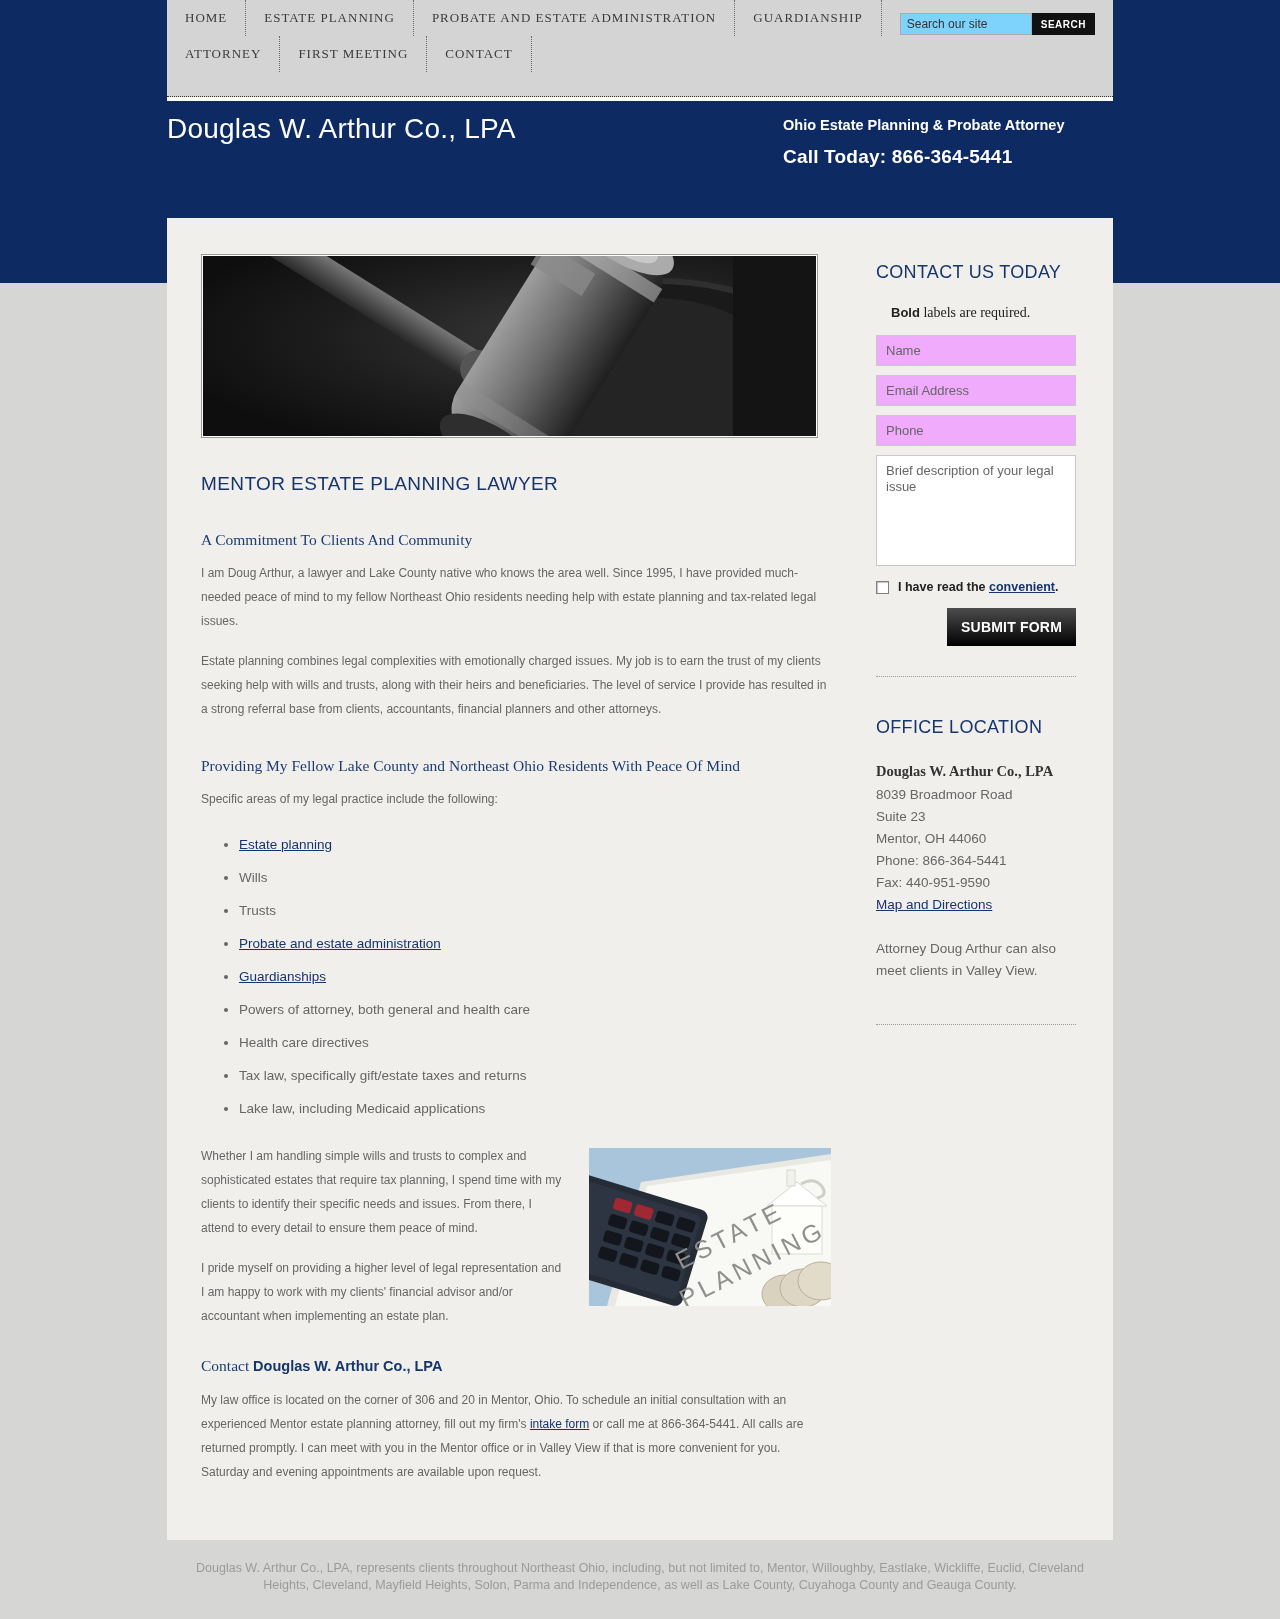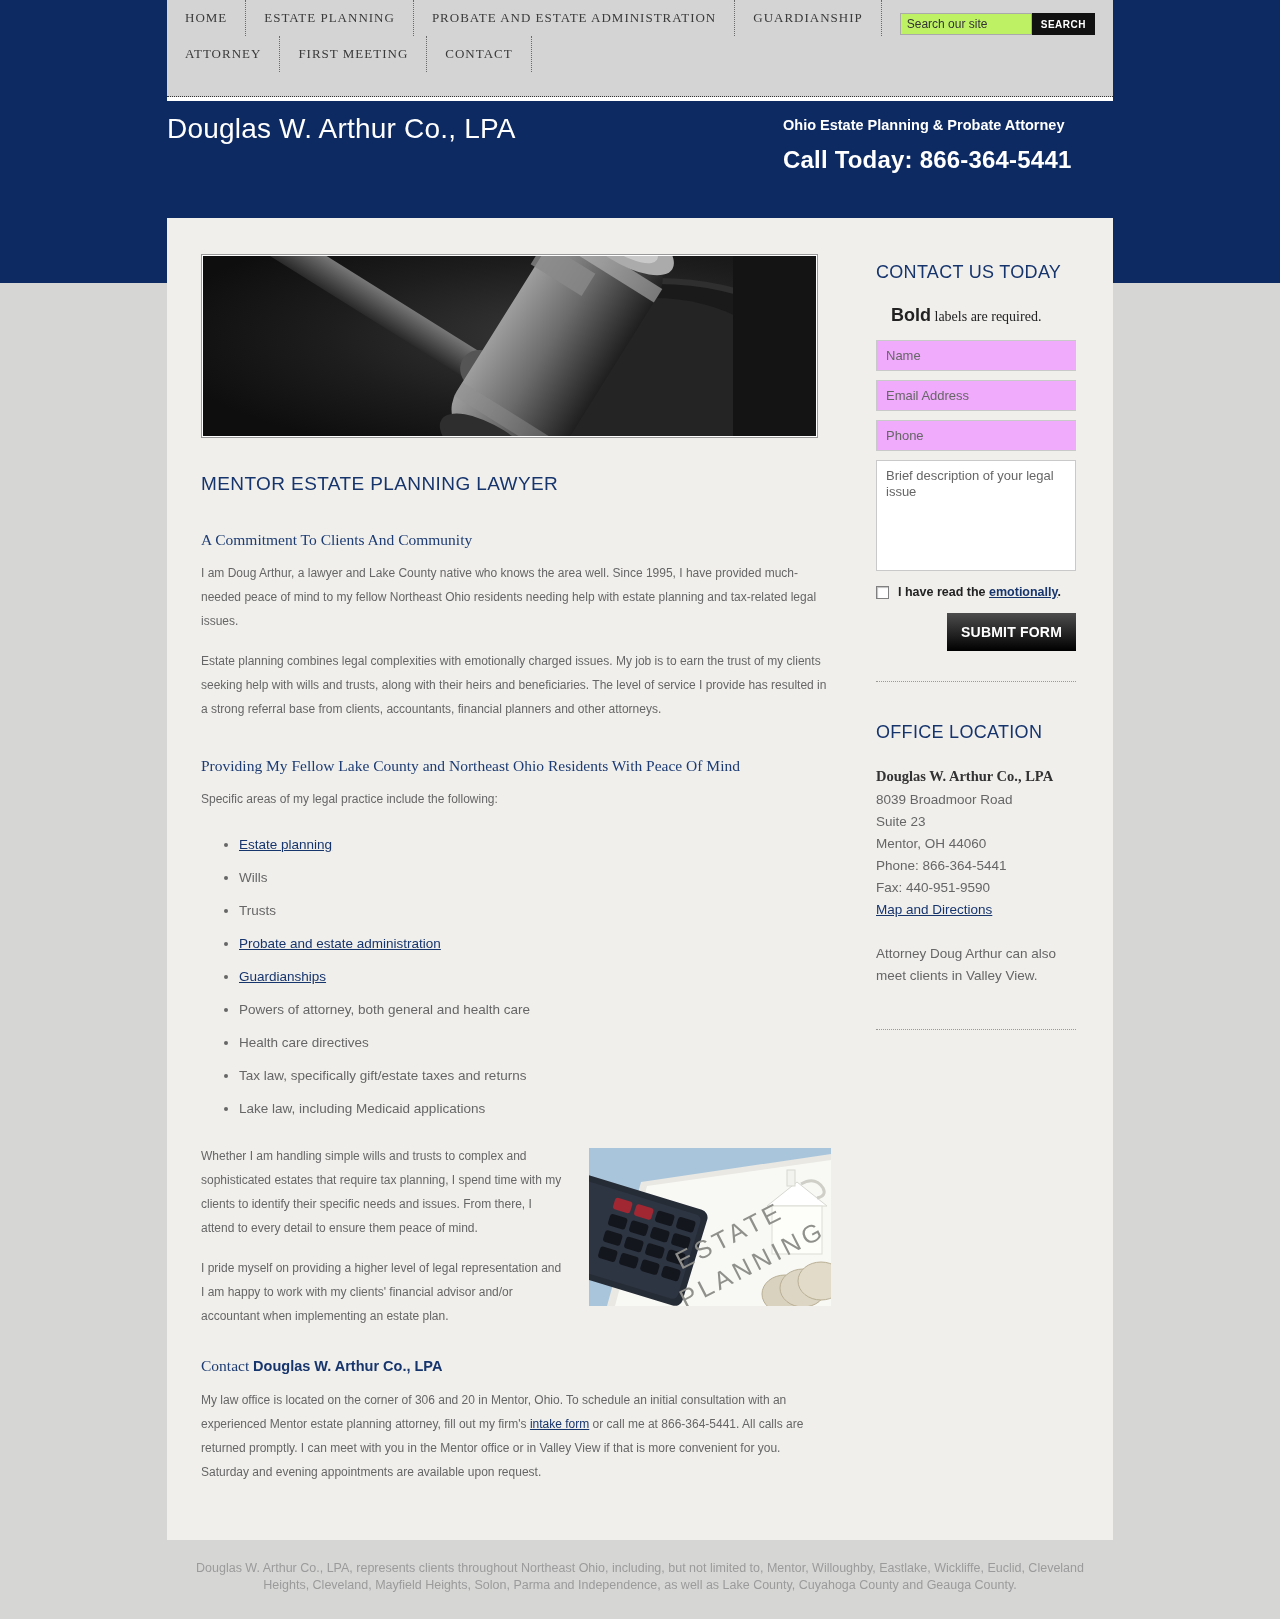--- a/index.html
+++ b/index.html
@@ -31,42 +31,42 @@
     color:#3a3a3a; text-decoration:none;
     text-transform:uppercase;
     padding:0 18px;
   }
   .search-box {
     position:absolute; top:13px; right:18px;
     display:flex; align-items:center;
   }
   .search-box input {
     width:132px; height:22px;
-    border:1px solid #aaa; background:#bef264;
+    border:1px solid #aaa; background:#7dd3fc;
     font-size:12px; padding:0 6px; color:#333;
     font-family:"Liberation Sans", sans-serif;
   }
   .search-box input::placeholder { color:#333; opacity:1; }
   .search-box button {
     height:22px; background:#111; color:#fff;
     border:0; font-size:10px; font-weight:bold;
     letter-spacing:.5px; padding:0 9px; cursor:pointer;
     font-family:"Liberation Sans", sans-serif;
   }
 
   
   .site-header {
     height:121px; color:#fff;
     display:flex; justify-content:space-between;
     padding-top:16px;
   }
   .firm-name { font-size:28px; font-weight:400; letter-spacing:.2px; }
   .header-right { width:330px; padding-top:4px; }
   .tagline { font-size:14.5px; font-weight:bold; margin-bottom:13px; }
-  .call-today { font-size:24px; font-weight:bold; letter-spacing:.2px; }
+  .call-today { font-size:19px; font-weight:bold; letter-spacing:.2px; }
 
   
   .content {
     background:#f0efec;
     display:flex;
     min-height:1182px;
     padding:36px 37px 40px 34px;
   }
   .main-col { width:630px; margin-right:45px; }
   .sidebar { width:200px; }
@@ -106,21 +106,21 @@
     font-family:"Liberation Sans", sans-serif;
     font-size:14.5px; font-weight:bold; color:#17356d;
   }
 
   
   .sidebar h2 {
     font-size:18px; font-weight:400; color:#17356d;
     margin:8px 0 22px 0; letter-spacing:.3px;
   }
   .required-note { font-size:13px; color:#222; margin-bottom:14px; }
-  .required-note strong { font-family:"Liberation Sans", sans-serif; font-size:18px;padding-left:15px; }
+  .required-note strong { font-family:"Liberation Sans", sans-serif; font-size:13px;padding-left:15px; }
   .required-note .serif { font-family:"Liberation Serif", serif; font-size:14px; }
   .sidebar input[type=text] {
     width:100%; height:31px; margin-bottom:9px;
     border:1px solid #c9c9c9; background:#f0abfc;
     padding:0 9px; font-size:13px; color:#444;
     font-family:"Liberation Sans", sans-serif;
   }
   .sidebar textarea {
     width:100%; height:111px; resize:none;
     border:1px solid #c9c9c9; background:#fff;
@@ -334,21 +334,21 @@
       <div class="required-note"><strong>Bold</strong><span class="serif"> labels are required.</span></div>
 
       <form>
         <input type="text" placeholder="Name" style="">
         <input type="text" placeholder="Email Address" style="">
         <input type="text" placeholder="Phone" style="">
         <textarea placeholder="Brief description of your legal issue" style=""></textarea>
 
         <label class="disclaimer-row">
           <input type="checkbox" style="">
-          <span><span>I have read the </span><a href="#">emotionally</a><span>.</span></span>
+          <span><span>I have read the </span><a href="#">convenient</a><span>.</span></span>
         </label>
 
         <div class="submit-row">
           <button type="button" class="submit-btn">SUBMIT FORM</button>
         </div>
       </form>
 
       <div class="dotted-divider"></div>
 
       <div class="office-block">

